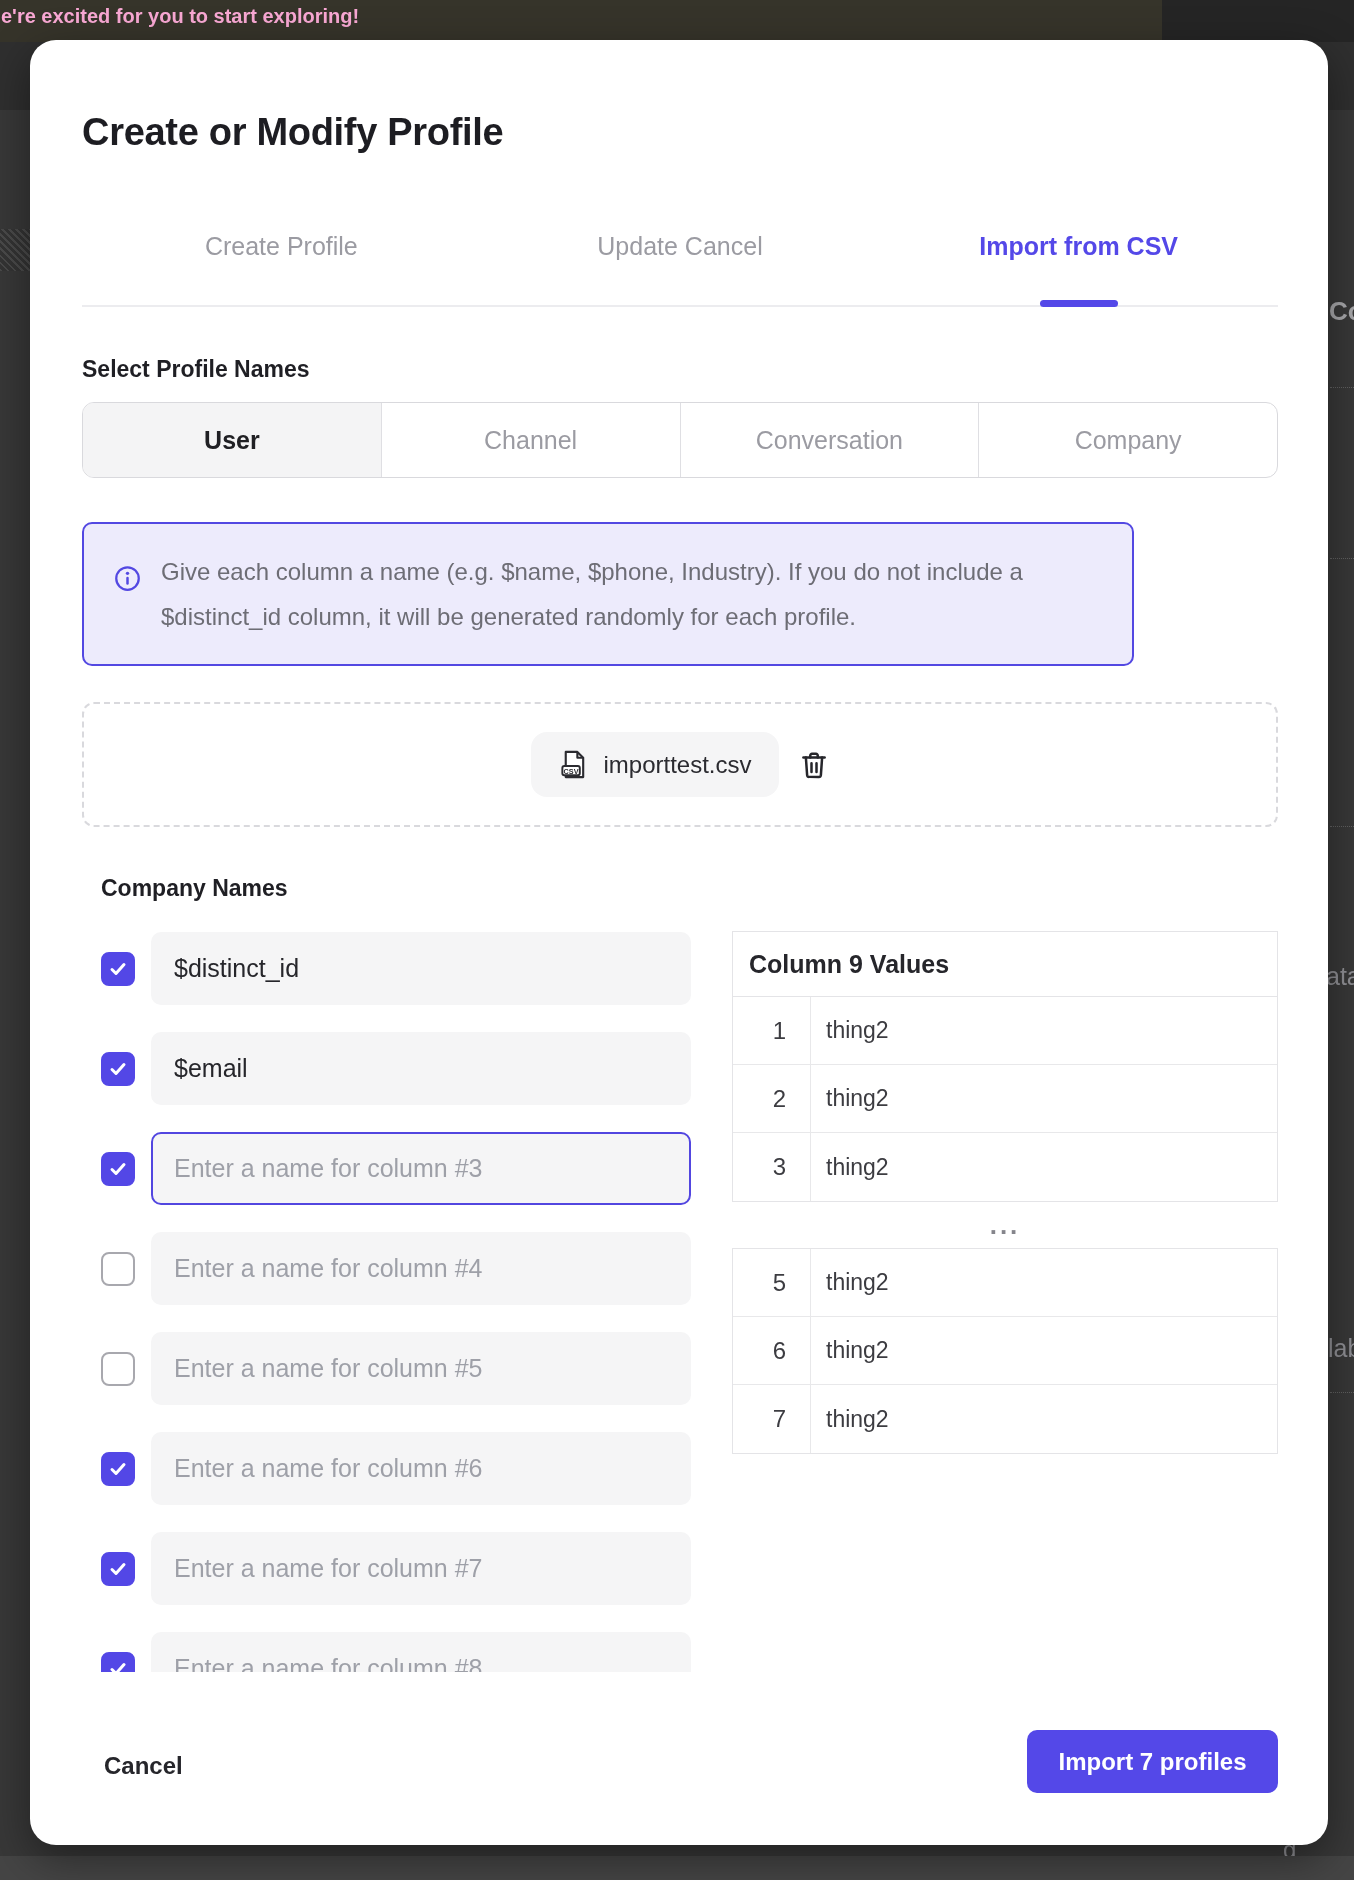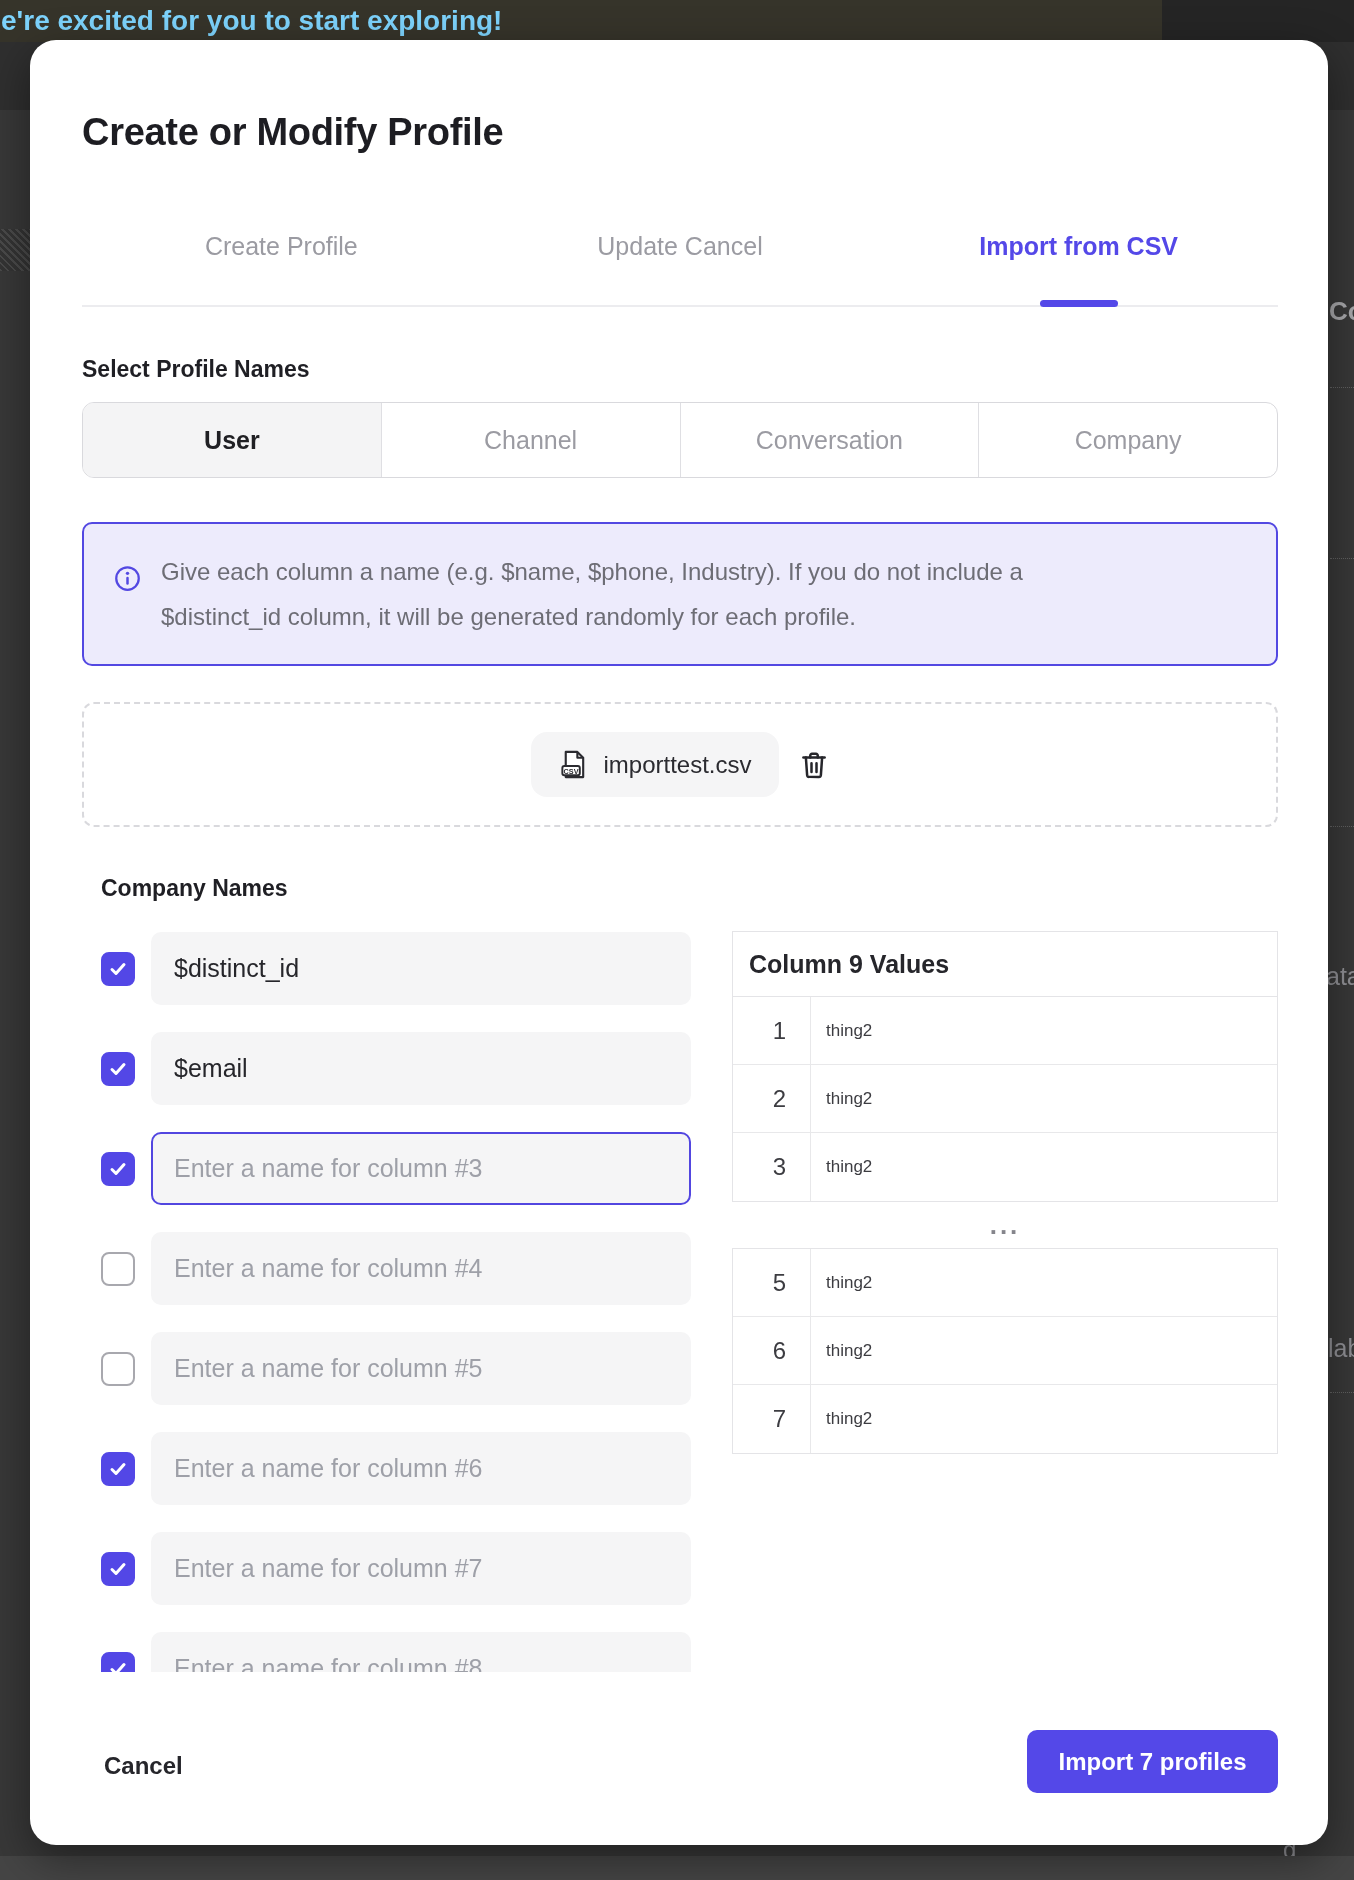--- a/index.html
+++ b/index.html
@@ -2,21 +2,21 @@
 <html><head>
 <meta charset="utf-8">
 <style>
   * { margin:0; padding:0; box-sizing:border-box; }
   body { background:#232323; font-family:"Liberation Sans", sans-serif; }
   .stage { position:relative; width:1354px; height:1880px; overflow:hidden; background:#383838; }
 
   
   .bg-topstrip { position:absolute; left:0; top:0; width:1354px; height:42px; background:#36342a; z-index:1; overflow:hidden; }
   .bg-topstrip-dark { position:absolute; left:1162px; top:0; width:192px; height:42px; background:#252525; z-index:1; }
-  .bg-banner-text { position:absolute; left:1px; top:5px; font-size:28px; font-weight:700; color:#7dd3fc; white-space:nowrap; }
+  .bg-banner-text { position:absolute; left:1px; top:5px; font-size:20px; font-weight:700; color:#f9a8d4; white-space:nowrap; }
   .bg-band2 { position:absolute; left:0; top:42px; width:1354px; height:68px; background:#2f2f2f; z-index:1; }
   .bg-bottomband { position:absolute; left:0; top:1856px; width:1354px; height:24px; background:#454545; z-index:1; }
   .bg-texture { position:absolute; left:0; top:229px; width:30px; height:42px; z-index:1;
     background:repeating-linear-gradient(45deg,#4a4a4a 0 2px,#343434 2px 5px); }
   .bg-frag { position:absolute; color:#8f8f94; font-weight:700; z-index:1; white-space:nowrap; }
   .bg-dot { position:absolute; width:24px; border-top:1px dotted #616161; z-index:1; }
 
   
   .modal { position:absolute; left:30px; top:40px; width:1298px; height:1805px; background:#ffffff;
     border-radius:26px; box-shadow:0 14px 44px rgba(0,0,0,.42); z-index:5; }
@@ -32,21 +32,21 @@
 
   .m-select-label { position:absolute; left:52px; top:316px; font-size:23px; font-weight:700; color:#1f1f24; }
 
   .m-segmented { position:absolute; left:52px; top:362px; width:1196px; height:76px; display:flex;
     border:1.5px solid #d9d9dd; border-radius:12px; overflow:hidden; background:#fff; }
   .seg { flex:1; display:flex; align-items:center; justify-content:center; font-size:25px; font-weight:500;
     color:#9b9ba2; border-left:1.5px solid #dfdfe3; cursor:pointer; }
   .seg:first-child { border-left:none; }
   .seg.selected { background:#f4f4f5; color:#202024; font-weight:700; }
 
-  .m-banner { position:absolute; left:52px; top:482px; width:1196px; height:144px; background:#edebfc;
+  .m-banner { position:absolute; left:52px; top:482px; width:1052px; height:144px; background:#edebfc;
     border:2px solid #5348e2; border-radius:10px; }
   .banner-icon { position:absolute; left:30px; top:41px; width:27px; height:27px; }
   .banner-text { position:absolute; left:77px; top:0; height:100%; display:flex; flex-direction:column;
     justify-content:center; font-size:24px; line-height:45px; color:#6d6d75; white-space:nowrap; }
 
   .m-upload { position:absolute; left:52px; top:662px; width:1196px; height:125px; border:2px dashed #d9d9dd;
     border-radius:12px; display:flex; align-items:center; justify-content:center; gap:20px; }
   .file-chip { height:65px; background:#f5f5f6; border-radius:16px; display:flex; align-items:center;
     gap:14px; padding:0 27px; font-size:24px; color:#2b2b30; }
   .trash-btn { background:none; border:none; cursor:pointer; display:flex; align-items:center; }
@@ -66,21 +66,21 @@
   .prop-input.focused { border-color:#5246e0; }
 
   .m-tablecol { position:absolute; left:702px; top:891px; width:546px; }
   .ptable { border:1.5px solid #e4e4e7; background:#fff; }
   .ptable-header { height:65px; display:flex; align-items:center; padding-left:16px; font-size:25px;
     font-weight:700; color:#26262b; border-bottom:1.5px solid #e4e4e7; }
   .prow { display:flex; height:68px; border-bottom:1.5px solid #e8e8ea; }
   .prow:last-child { border-bottom:none; }
   .pindex { width:78px; flex:0 0 78px; border-right:1.5px solid #e8e8ea; display:flex; align-items:center;
     justify-content:flex-end; padding-right:24px; font-size:24px; color:#3c3c41; }
-  .pval { flex:1; display:flex; align-items:center; padding-left:15px; font-size:17px; color:#3c3c41; }
+  .pval { flex:1; display:flex; align-items:center; padding-left:15px; font-size:23px; color:#3c3c41; }
   .pellipsis { height:46px; display:flex; align-items:center; justify-content:center; font-size:26px;
     font-weight:700; color:#85858b; letter-spacing:3px; }
 
   .m-cancel { position:absolute; left:74px; top:1712px; background:none; border:none; font-family:"Liberation Sans", sans-serif;
     font-size:24px; font-weight:700; color:#26262b; cursor:pointer; }
   .m-import { position:absolute; left:997px; top:1690px; width:251px; height:63px; background:#5448e8;
     border:none; border-radius:10px; font-family:"Liberation Sans", sans-serif; font-size:24px; font-weight:700;
     color:#ffffff; cursor:pointer; }
 </style>
 </head>

